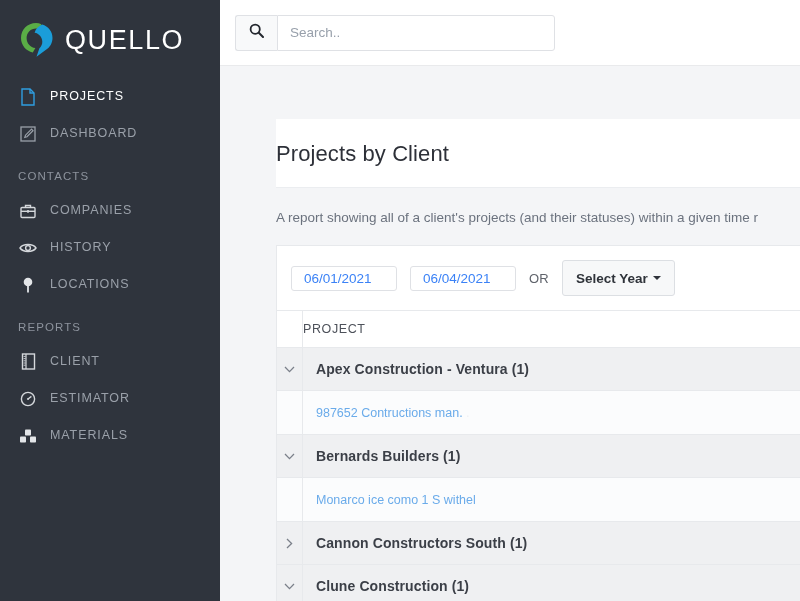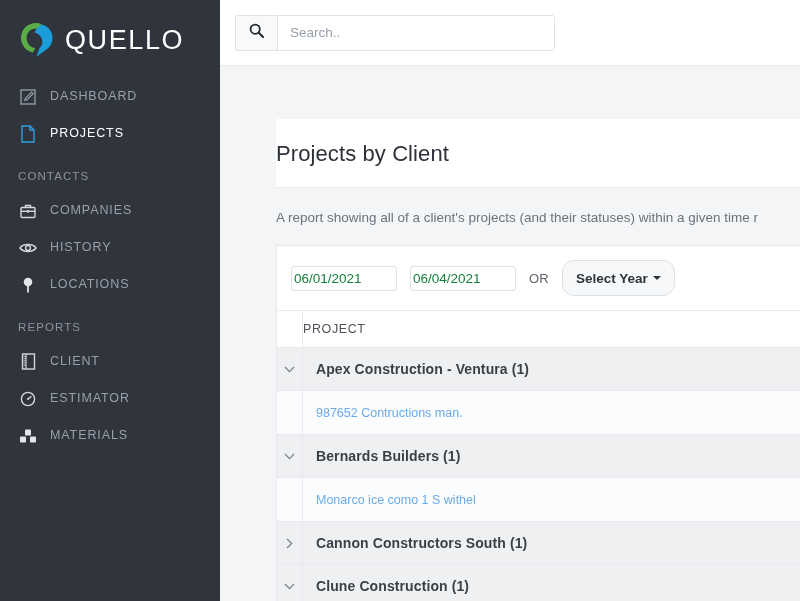--- a/index.html
+++ b/index.html
@@ -105,33 +105,33 @@
     padding: 14px 0 14px 14px;
     background: #ffffff;
     border: 1px solid #e7e9ec;
     border-bottom: none;
     margin-left: 0;
   }
   .date-field {
     width: 106px; height: 25px;
     border: 1px solid #dfe1e5; border-radius: 3px;
     background: #ffffff;
-    font-size: 13.5px; color: #15803d;
-    padding: 0 2px;
+    font-size: 13.5px; color: #3b82f6;
+    padding: 0 12px;
     font-family: "Liberation Sans", sans-serif;
     outline: none;
   }
   .date-field + .date-field { margin-left: 13px; }
   .or-label {
     font-size: 13px; color: #5f636b;
     margin: 0 13px; letter-spacing: 0.2px;
   }
   .select-year {
     height: 35px; padding: 17px 13px;
-    border: 1px solid #dcdfe3; border-radius: 12px;
+    border: 1px solid #dcdfe3; border-radius: 3px;
     background: #f7f8f9;
     font-size: 13.5px; font-weight: bold; color: #2f333a;
     display: flex; align-items: center;
     cursor: pointer;
     font-family: "Liberation Sans", sans-serif;
   }
   .caret {
     width: 0; height: 0; margin-left: 5px;
     border-left: 4px solid transparent;
     border-right: 4px solid transparent;
@@ -180,37 +180,37 @@
       <div class="logo-mark">
         <svg width="44" height="44" viewBox="0 0 44 44">
           <path d="M22 5 C13.5 5 7 11.6 7 20 C7 27.2 12 33 18.8 34.5 C19.6 33 20.5 31.4 21.4 30 C16.4 29.6 12.6 25.3 12.6 20 C12.6 14.6 16.8 10.4 22 10.4 C23.2 10.4 24.3 10.6 25.3 11 L27.4 6.3 C25.7 5.5 23.9 5 22 5 Z" fill="#5aad46"></path>
           <path d="M28.2 6.6 C24.4 8.2 21.6 11.1 20.6 14.8 C24.9 15.4 28.3 19.2 28.3 23.7 C28.3 26.3 27.2 28.6 25.4 30.2 L22.5 38.8 L32 31.8 C35.9 29.3 38.5 24.9 38.5 19.9 C38.5 13.7 34.2 8.4 28.2 6.6 Z" fill="#1b9dd9"></path>
         </svg>
       </div>
       <div class="logo-text">QUELLO</div>
     </div>
 
     <div class="nav-group">
+      <div class="nav-item active">
+        <span class="ico">
+          <svg width="16" height="18" viewBox="0 0 16 18">
+              <path d="M2 1 h8 l4 4 v12 h-12 z" fill="none" stroke="#2f9de0" stroke-width="1.4"></path>
+              <path d="M10 1 v4 h4" fill="none" stroke="#2f9de0" stroke-width="1.4"></path>
+            </svg>
+        </span>
+        <span class="lbl">PROJECTS</span>
+      </div>
       <div class="nav-item">
         <span class="ico">
           <svg width="16" height="16" viewBox="0 0 16 16">
               <rect x="1" y="1" width="14" height="14" fill="none" stroke="#9aa0a9" stroke-width="1.3"></rect>
               <path d="M11.5 3.2 L5.5 9.2 L4.8 11.4 L7 10.7 L13 4.7 Z" fill="none" stroke="#9aa0a9" stroke-width="1.2"></path>
             </svg>
         </span>
         <span class="lbl">DASHBOARD</span>
-      </div>
-      <div class="nav-item active">
-        <span class="ico">
-          <svg width="16" height="18" viewBox="0 0 16 18">
-              <path d="M2 1 h8 l4 4 v12 h-12 z" fill="none" stroke="#2f9de0" stroke-width="1.4"></path>
-              <path d="M10 1 v4 h4" fill="none" stroke="#2f9de0" stroke-width="1.4"></path>
-            </svg>
-        </span>
-        <span class="lbl">PROJECTS</span>
       </div>
     </div>
 
     <div class="nav-section">CONTACTS</div>
     <div>
       <div class="nav-item">
         <span class="ico">
           <svg width="16" height="16" viewBox="0 0 16 16">
               <rect x="1" y="4.5" width="14" height="10" rx="1" fill="none" stroke="#d5d8dc" stroke-width="1.4"></rect>
               <path d="M5.5 4.5 V2.5 h5 v2" fill="none" stroke="#d5d8dc" stroke-width="1.4"></path>

